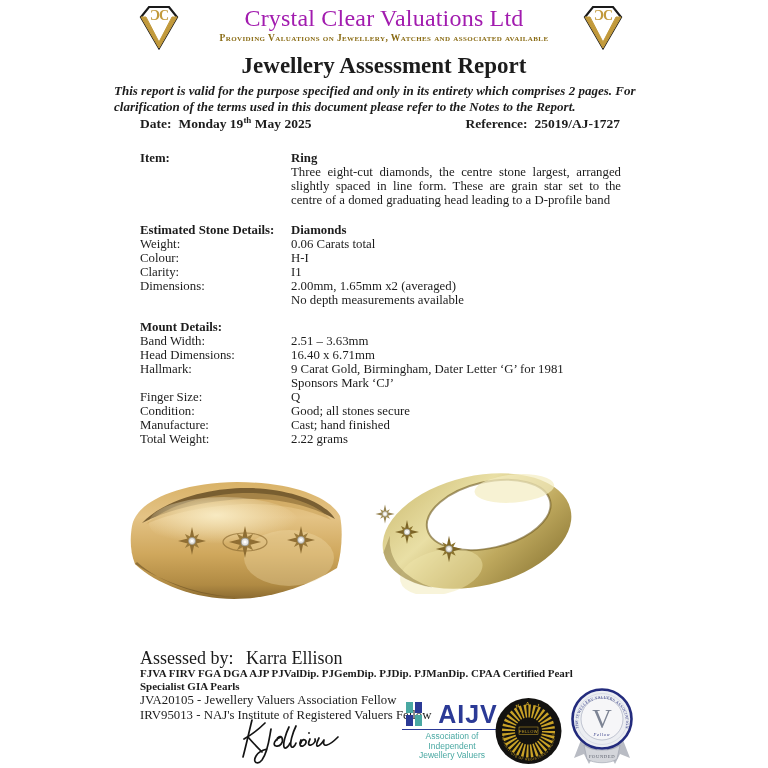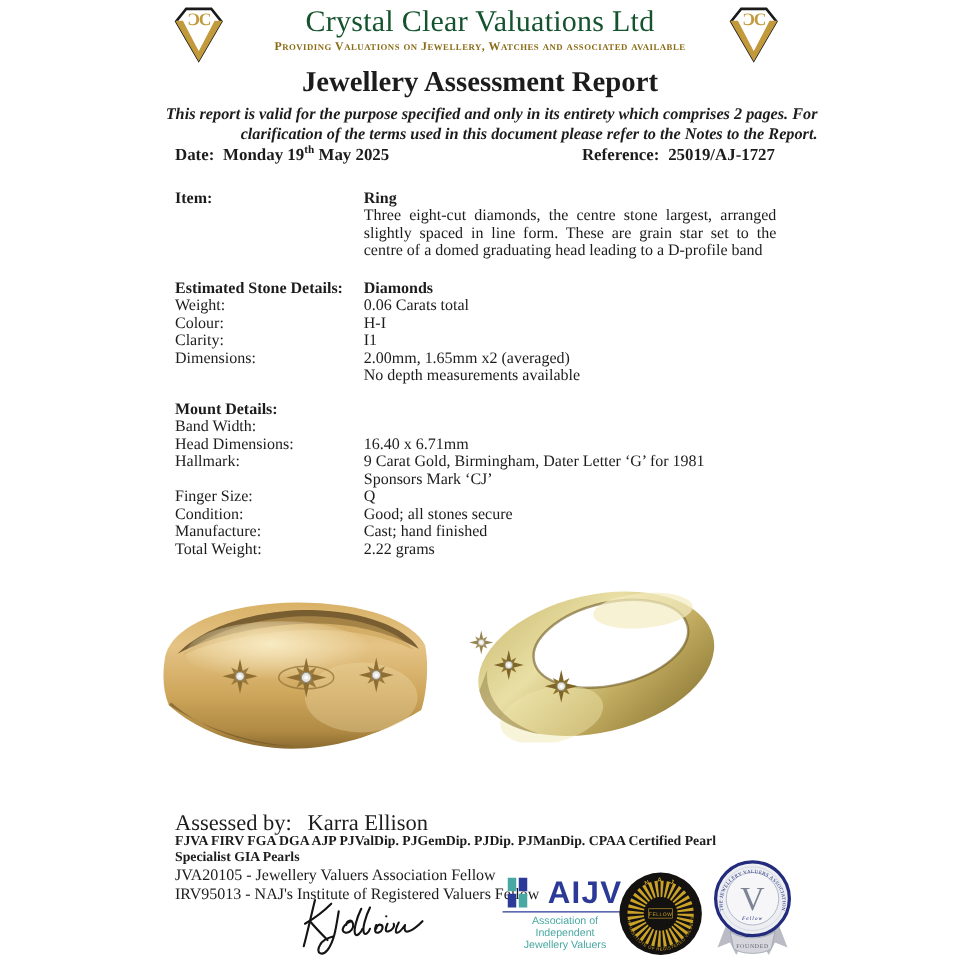--- a/index.html
+++ b/index.html
@@ -4,27 +4,27 @@
 <style>
   html,body{margin:0;padding:0;background:#ffffff;}
   .page{position:relative;width:768px;height:768px;background:#ffffff;overflow:hidden;
         font-family:"Liberation Serif",serif;color:#1c1c1c;}
 
   
   .logo{position:absolute;top:4px;width:40px;height:47px;}
   .logo.left{left:139px;}
   .logo.right{left:583px;}
   .header-center{position:absolute;left:100px;right:100px;top:5px;text-align:center;}
-  .company{font-size:24px;letter-spacing:0.2px;color:#14532d;font-family:Liberation Serif, serif;}
+  .company{font-size:24px;letter-spacing:0.2px;color:#a21caf;font-family:Liberation Serif, serif;}
   .tagline{margin-top:1px;font-size:9.5px;font-weight:bold;color:#8a6c15;
            font-variant:small-caps;letter-spacing:0.4px;}
 
   .report-title{position:absolute;left:0;right:0;top:53px;text-align:center;
                 font-size:23px;font-weight:bold;}
-  .disclaimer{position:absolute;left:114px;right:114px;top:83px;text-align:right;
+  .disclaimer{position:absolute;left:114px;right:114px;top:83px;text-align:left;
               font-size:13px;font-style:italic;font-weight:bold;line-height:16px;}
 
   .meta-row{position:absolute;left:140px;right:148px;top:116px;display:flex;
             justify-content:space-between;font-size:13.5px;font-weight:bold;gap:44px;}
   .meta-pair{display:flex;gap:7px;}
   sup{font-size:9px;vertical-align:super;line-height:0;}
 
   
   .details{position:absolute;left:140px;top:151px;width:481px;font-size:12.8px;}
   .drow{display:flex;line-height:14px;}
@@ -139,20 +139,21 @@
     </div>
 
     <div class="gap13"></div>
 
     <div class="drow">
       <span class="lbl b">Mount Details:</span>
       <span class="val"></span>
     </div>
     <div class="drow">
       <span class="lbl">Band Width:</span>
+      <span class="val">2.51 – 3.63mm</span>
     </div>
     <div class="drow">
       <span class="lbl">Head Dimensions:</span>
       <span class="val">16.40 x 6.71mm</span>
     </div>
     <div class="drow">
       <span class="lbl">Hallmark:</span>
       <span class="val">9 Carat Gold, Birmingham, Dater Letter ‘G’ for 1981</span>
     </div>
     <div class="drow">

